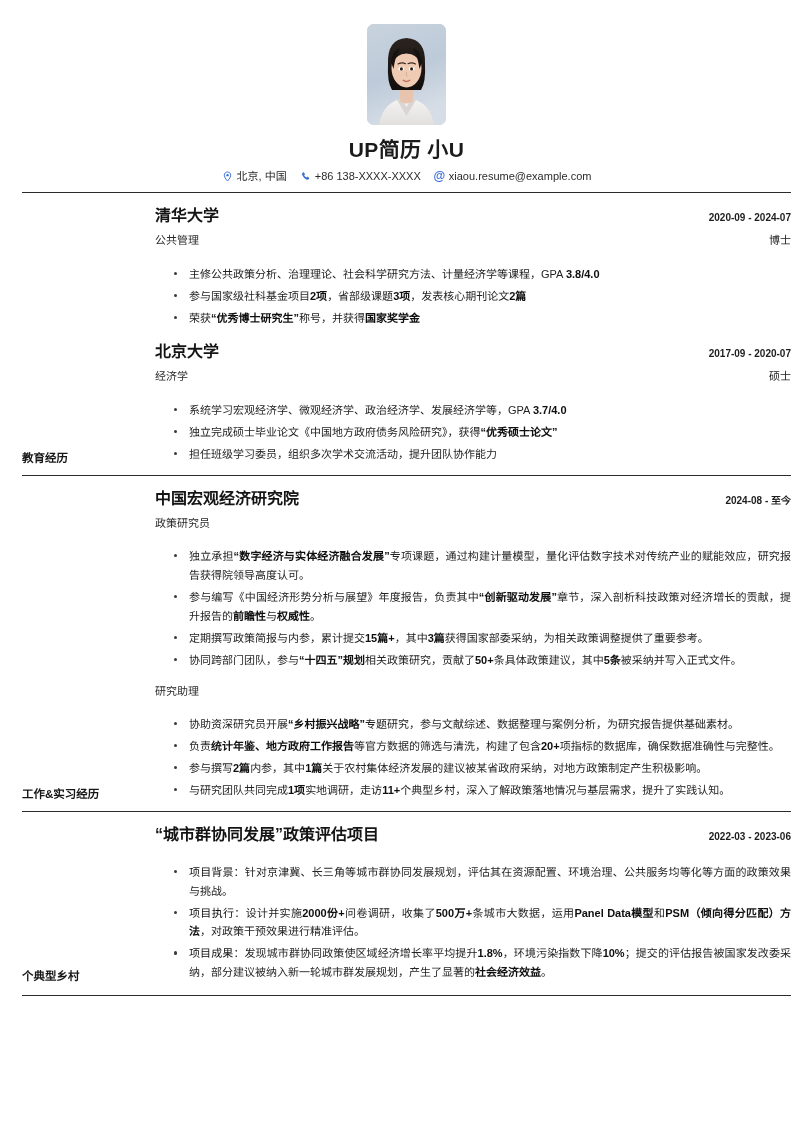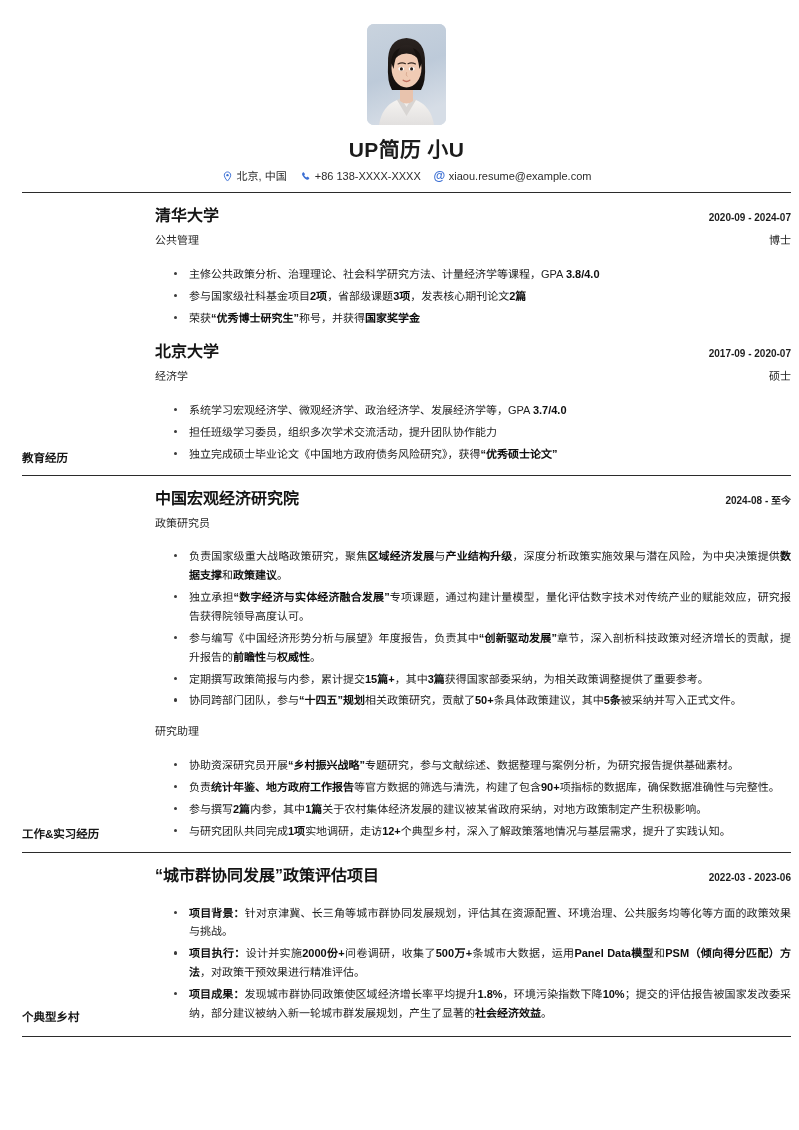--- a/index.html
+++ b/index.html
@@ -179,21 +179,21 @@
     width: 3.2px;
     height: 3.2px;
     border-radius: 50%;
     background: #3a3a3a;
   }
   .bullet b, .bullet strong {
     font-weight: 700;
     color: #0f0f0f;
   }
   .bullet .lead {
-    font-weight: 700;
+    font-weight: 400;
     color: #0f0f0f;
   }
 
   .footer-rule {
     border-top: 1.6px solid #2b2b2b;
     margin-top: 2px;
   }
 </style>
 </head>
 <body>
@@ -302,56 +302,55 @@
             <div class="entry-head">
               <div class="entry-org">北京大学</div>
               <div class="entry-date">2017-09 - 2020-07</div>
             </div>
             <div class="entry-sub">
               <div class="entry-role">经济学</div>
               <div class="entry-degree">硕士</div>
             </div>
             <ul class="bullets">
               <li class="bullet">系统学习宏观经济学、微观经济学、政治经济学、发展经济学等，GPA <b>3.7/4.0</b></li>
+              <li class="bullet">独立完成硕士毕业论文《中国地方政府债务风险研究》，获得<b>“优秀硕士论文”</b></li>
               <li class="bullet">担任班级学习委员，组织多次学术交流活动，提升团队协作能力</li>
-              <li class="bullet">独立完成硕士毕业论文《中国地方政府债务风险研究》，获得<b>“优秀硕士论文”</b></li>
             </ul>
           </div>
         </div>
       </div>
       <div class="section">
         <div class="section-label">工作&amp;实习经历</div>
         <div class="section-body">
           <div class="entry">
             <div class="entry-head">
               <div class="entry-org">中国宏观经济研究院</div>
               <div class="entry-date">2024-08 - 至今</div>
             </div>
             <div class="entry-sub">
               <div class="entry-role">政策研究员</div>
               <div class="entry-degree"></div>
             </div>
             <ul class="bullets">
-              <li class="bullet">负责国家级重大战略政策研究，聚焦<b>区域经济发展</b>与<b>产业结构升级</b>，深度分析政策实施效果与潜在风险，为中央决策提供<b>数据支撑</b>和<b>政策建议</b>。</li>
               <li class="bullet">独立承担<b>“数字经济与实体经济融合发展”</b>专项课题，通过构建计量模型，量化评估数字技术对传统产业的赋能效应，研究报告获得院领导高度认可。</li>
               <li class="bullet">参与编写《中国经济形势分析与展望》年度报告，负责其中<b>“创新驱动发展”</b>章节，深入剖析科技政策对经济增长的贡献，提升报告的<b>前瞻性</b>与<b>权威性</b>。</li>
               <li class="bullet">定期撰写政策简报与内参，累计提交<b>15篇+</b>，其中<b>3篇</b>获得国家部委采纳，为相关政策调整提供了重要参考。</li>
               <li class="bullet">协同跨部门团队，参与<b>“十四五”规划</b>相关政策研究，贡献了<b>50+</b>条具体政策建议，其中<b>5条</b>被采纳并写入正式文件。</li>
             </ul>
           </div>
           <div class="entry">
             <div class="entry-sub">
               <div class="entry-role">研究助理</div>
               <div class="entry-degree"></div>
             </div>
             <ul class="bullets">
               <li class="bullet">协助资深研究员开展<b>“乡村振兴战略”</b>专题研究，参与文献综述、数据整理与案例分析，为研究报告提供基础素材。</li>
-              <li class="bullet">负责<b>统计年鉴、地方政府工作报告</b>等官方数据的筛选与清洗，构建了包含<b>90+</b>项指标的数据库，确保数据准确性与完整性。</li>
+              <li class="bullet">负责<b>统计年鉴、地方政府工作报告</b>等官方数据的筛选与清洗，构建了包含<b>20+</b>项指标的数据库，确保数据准确性与完整性。</li>
               <li class="bullet">参与撰写<b>2篇</b>内参，其中<b>1篇</b>关于农村集体经济发展的建议被某省政府采纳，对地方政策制定产生积极影响。</li>
-              <li class="bullet">与研究团队共同完成<b>1项</b>实地调研，走访<b>12+</b>个典型乡村，深入了解政策落地情况与基层需求，提升了实践认知。</li>
+              <li class="bullet">与研究团队共同完成<b>1项</b>实地调研，走访<b>11+</b>个典型乡村，深入了解政策落地情况与基层需求，提升了实践认知。</li>
             </ul>
           </div>
         </div>
       </div>
       <div class="section">
         <div class="section-label">个典型乡村</div>
         <div class="section-body">
           <div class="entry">
             <div class="entry-head">
               <div class="entry-org">“城市群协同发展”政策评估项目</div>

